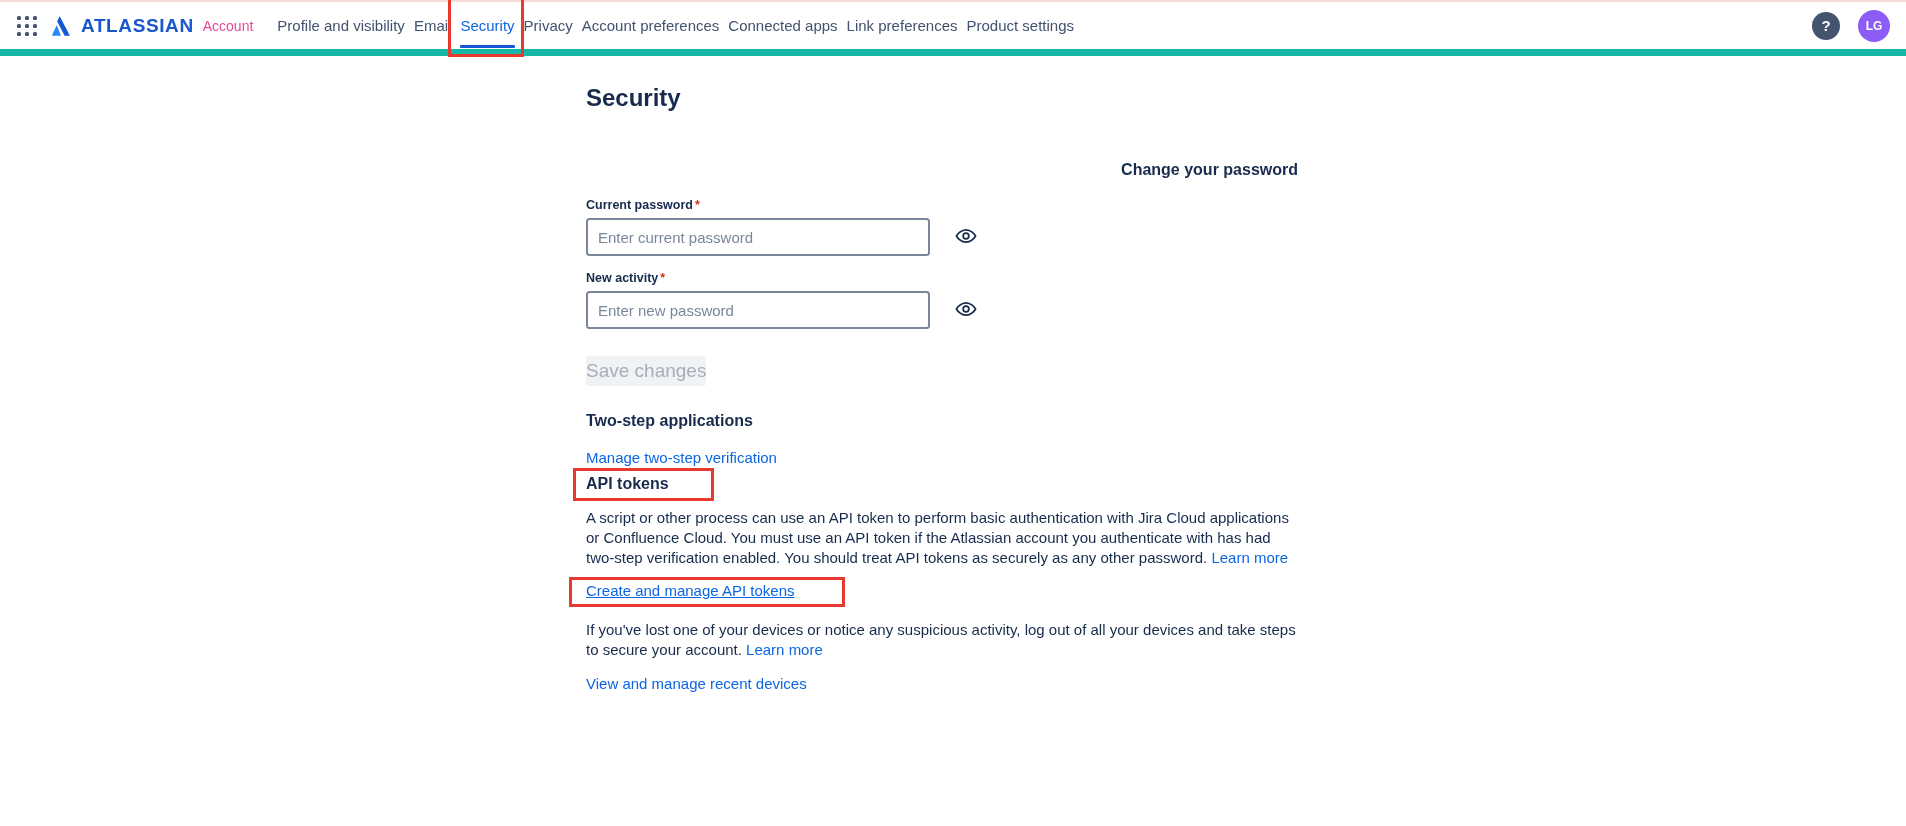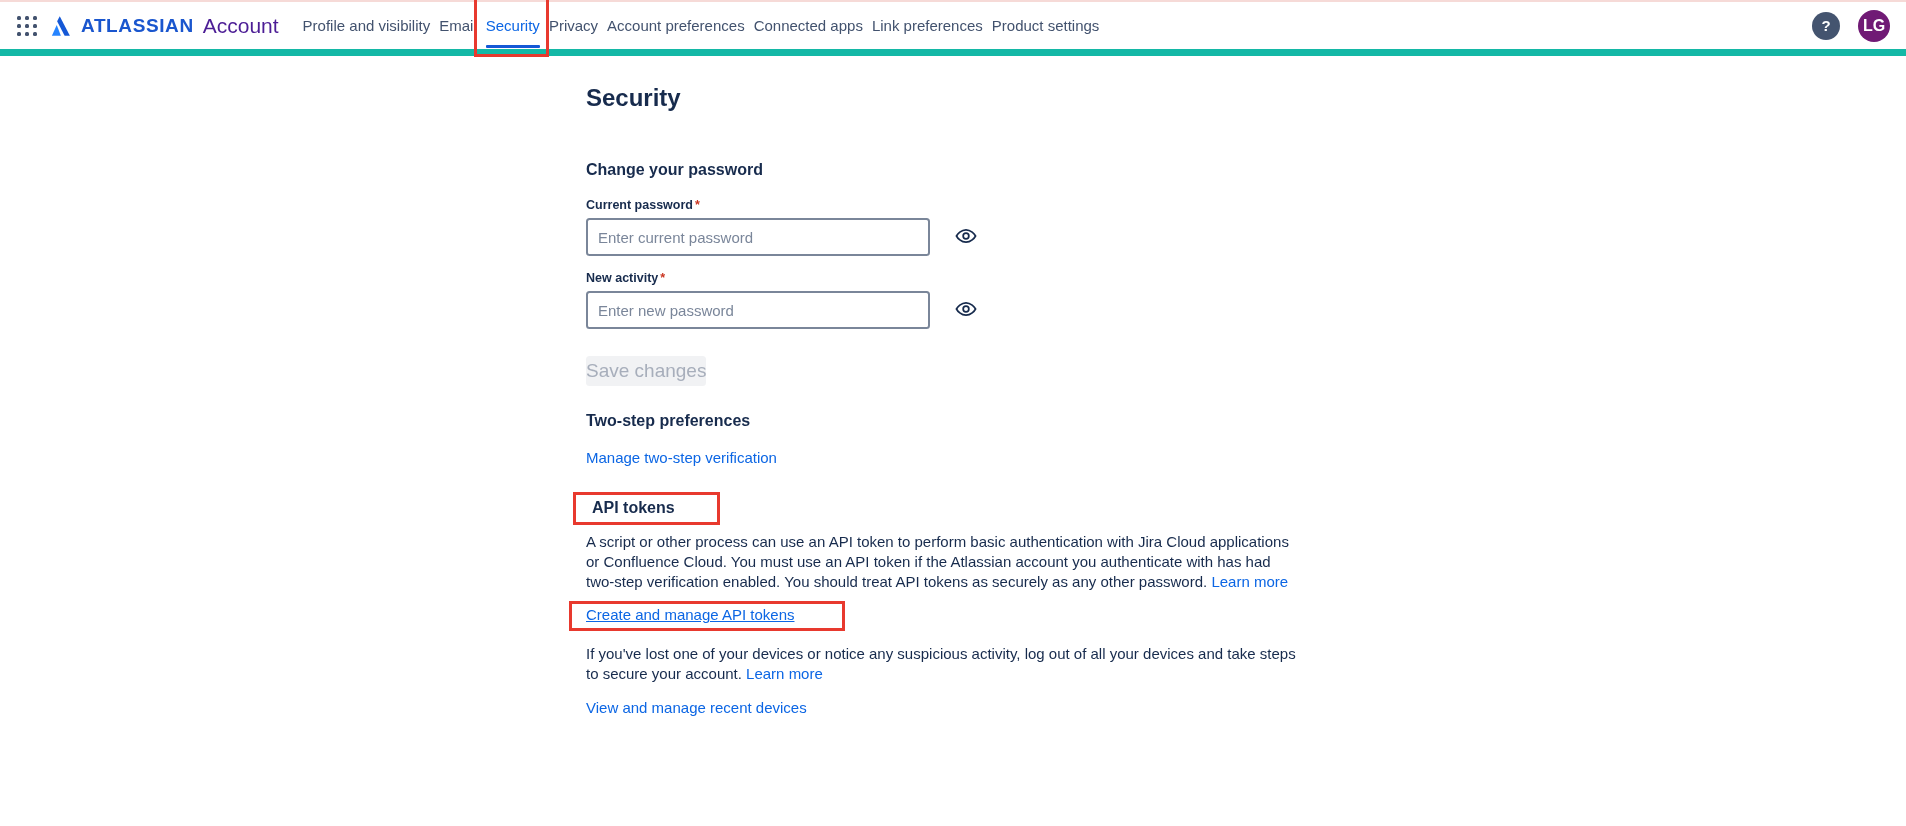--- a/index.html
+++ b/index.html
@@ -20,21 +20,21 @@
   .grid-icon {
     width:26px; height:26px; display:grid;
     grid-template-columns:repeat(3,4px); grid-template-rows:repeat(3,4px);
     gap:4px; align-content:center; justify-content:center;
     margin-right:10px; cursor:pointer;
   }
   .grid-icon span { width:4px; height:4px; border-radius:1.5px; background:#42526E; }
   .brand { display:flex; align-items:center; gap:7px; }
   .brand svg { display:block; }
   .wordmark { font-size:19px; font-weight:800; letter-spacing:0.6px; color:#1A56CE; }
-  .product  { font-size:21px; font-weight:400; color:#4c1d95; margin-left:2px; }
+  .product  { font-size:14px; font-weight:400; color:#ec4899; margin-left:2px; }
 
   .nav-links { display:flex; align-items:center; gap:9px; margin-left:24px; height:100%; }
   .nav-link {
     font-size:15px; font-weight:500; color:#42526E; text-decoration:none;
     height:100%; display:flex; align-items:center; position:relative; cursor:pointer;
   }
   .nav-link.active { color:#0C66E4; }
   .nav-link.active .tab-underline {
     position:absolute; left:0; right:0; bottom:1px; height:3px;
     background:#1558D6; border-radius:1px;
@@ -44,33 +44,33 @@
   }
   .annotation-nav { left:-12px; right:-9px; top:-19px; bottom:-8px; }
 
   .nav-right { margin-left:auto; display:flex; align-items:center; gap:18px; }
   .help-btn {
     width:28px; height:28px; border-radius:50%; background:#44546F;
     color:#fff; font-size:15px; font-weight:700;
     display:flex; align-items:center; justify-content:center; cursor:pointer;
   }
   .avatar {
-    width:32px; height:32px; border-radius:50%; background:#701a75;
-    color:#fff; font-size:16px; font-weight:700;
+    width:32px; height:32px; border-radius:50%; background:#8b5cf6;
+    color:#fff; font-size:12px; font-weight:700;
     display:flex; align-items:center; justify-content:center; cursor:pointer;
   }
 
   
   .content { margin-left:586px; width:712px; }
   h1 { margin:27px 0 0; font-size:24px; line-height:30px; font-weight:600; color:#172B4D; }
   h2 { margin:0; font-size:16px; line-height:20px; font-weight:700; color:#172B4D; }
   p  { margin:0; font-size:15px; line-height:20px; color:#172B4D; }
   a.blue-link { color:#0C66E4; text-decoration:none; font-size:15px; line-height:20px; cursor:pointer; }
 
-  .h-password { margin-top:47px; }
+  .h-password { margin-top:47px;text-align:right; }
   .p-password { margin-top:13px; }
 
   .field-label { display:block; margin-top:18px; font-size:12.5px; font-weight:700; color:#172B4D; line-height:15px; }
   .field-label .req { color:#CA3521; margin-left:2px; }
   .field-label.second { margin-top:15px; }
   .input-wrap { position:relative; width:400px; margin-top:5px; }
   .input-wrap input {
     width:344px; height:38px; border:2px solid #7A8699; border-radius:3.5px;
     padding:0 42px 0 10px; font-size:15px; color:#172B4D; outline:none;
     font-family:"Liberation Sans", sans-serif; background:#fff;
@@ -85,22 +85,22 @@
     margin-top:27px; height:30px; padding:0 0; border:none; border-radius:3.5px;
     background:#F1F2F4; color:#A7AEBB; font-size:19px; font-weight:400;
     font-family:"Liberation Sans", sans-serif; cursor:not-allowed;
   }
 
   .h-twostep { margin-top:25px; }
   .p-twostep { margin-top:12px; }
   .link-row-manage { margin-top:17px; }
 
   .h-api-box {
-    display:inline-block; margin-top:24px; margin-left:-13px;
-    border:3px solid #E8392E; padding:3px 42px 4px 16px;
+    display:inline-block; margin-left:-13px;
+    border:3px solid #E8392E; padding:3px 42px 4px 10px;
   }
   .p-api { margin-top:7px; }
   .link-box-create {
     display:inline-block; margin-top:9px; margin-left:-17px;
     border:3px solid #E8392E; padding:1px 48px 3px 14px;
   }
   .link-box-create a { text-decoration:underline; }
 
   .h-devices { margin-top:20px; }
   .p-devices { margin-top:13px; }
@@ -190,21 +190,21 @@
         </svg>
       </span>
     </button>
   </div>
 
   <div>
     <button class="save-btn">Save changes</button>
   </div>
 
   
-  <h2 class="h-twostep">Two-step preferences</h2>
+  <h2 class="h-twostep">Two-step applications</h2>
   <div class="link-row-manage">
     <a class="blue-link">Manage two-step verification</a>
   </div>
 
   
   <h2 class="h-api-box">
     <span>API tokens</span>
   </h2>
   <p class="p-api">
     <span>A script or other process can use an API token to perform basic authentication with Jira Cloud applications or Confluence Cloud. You must use an API token if the Atlassian account you authenticate with has had two-step verification enabled. You should treat API tokens as securely as any other password.</span>

